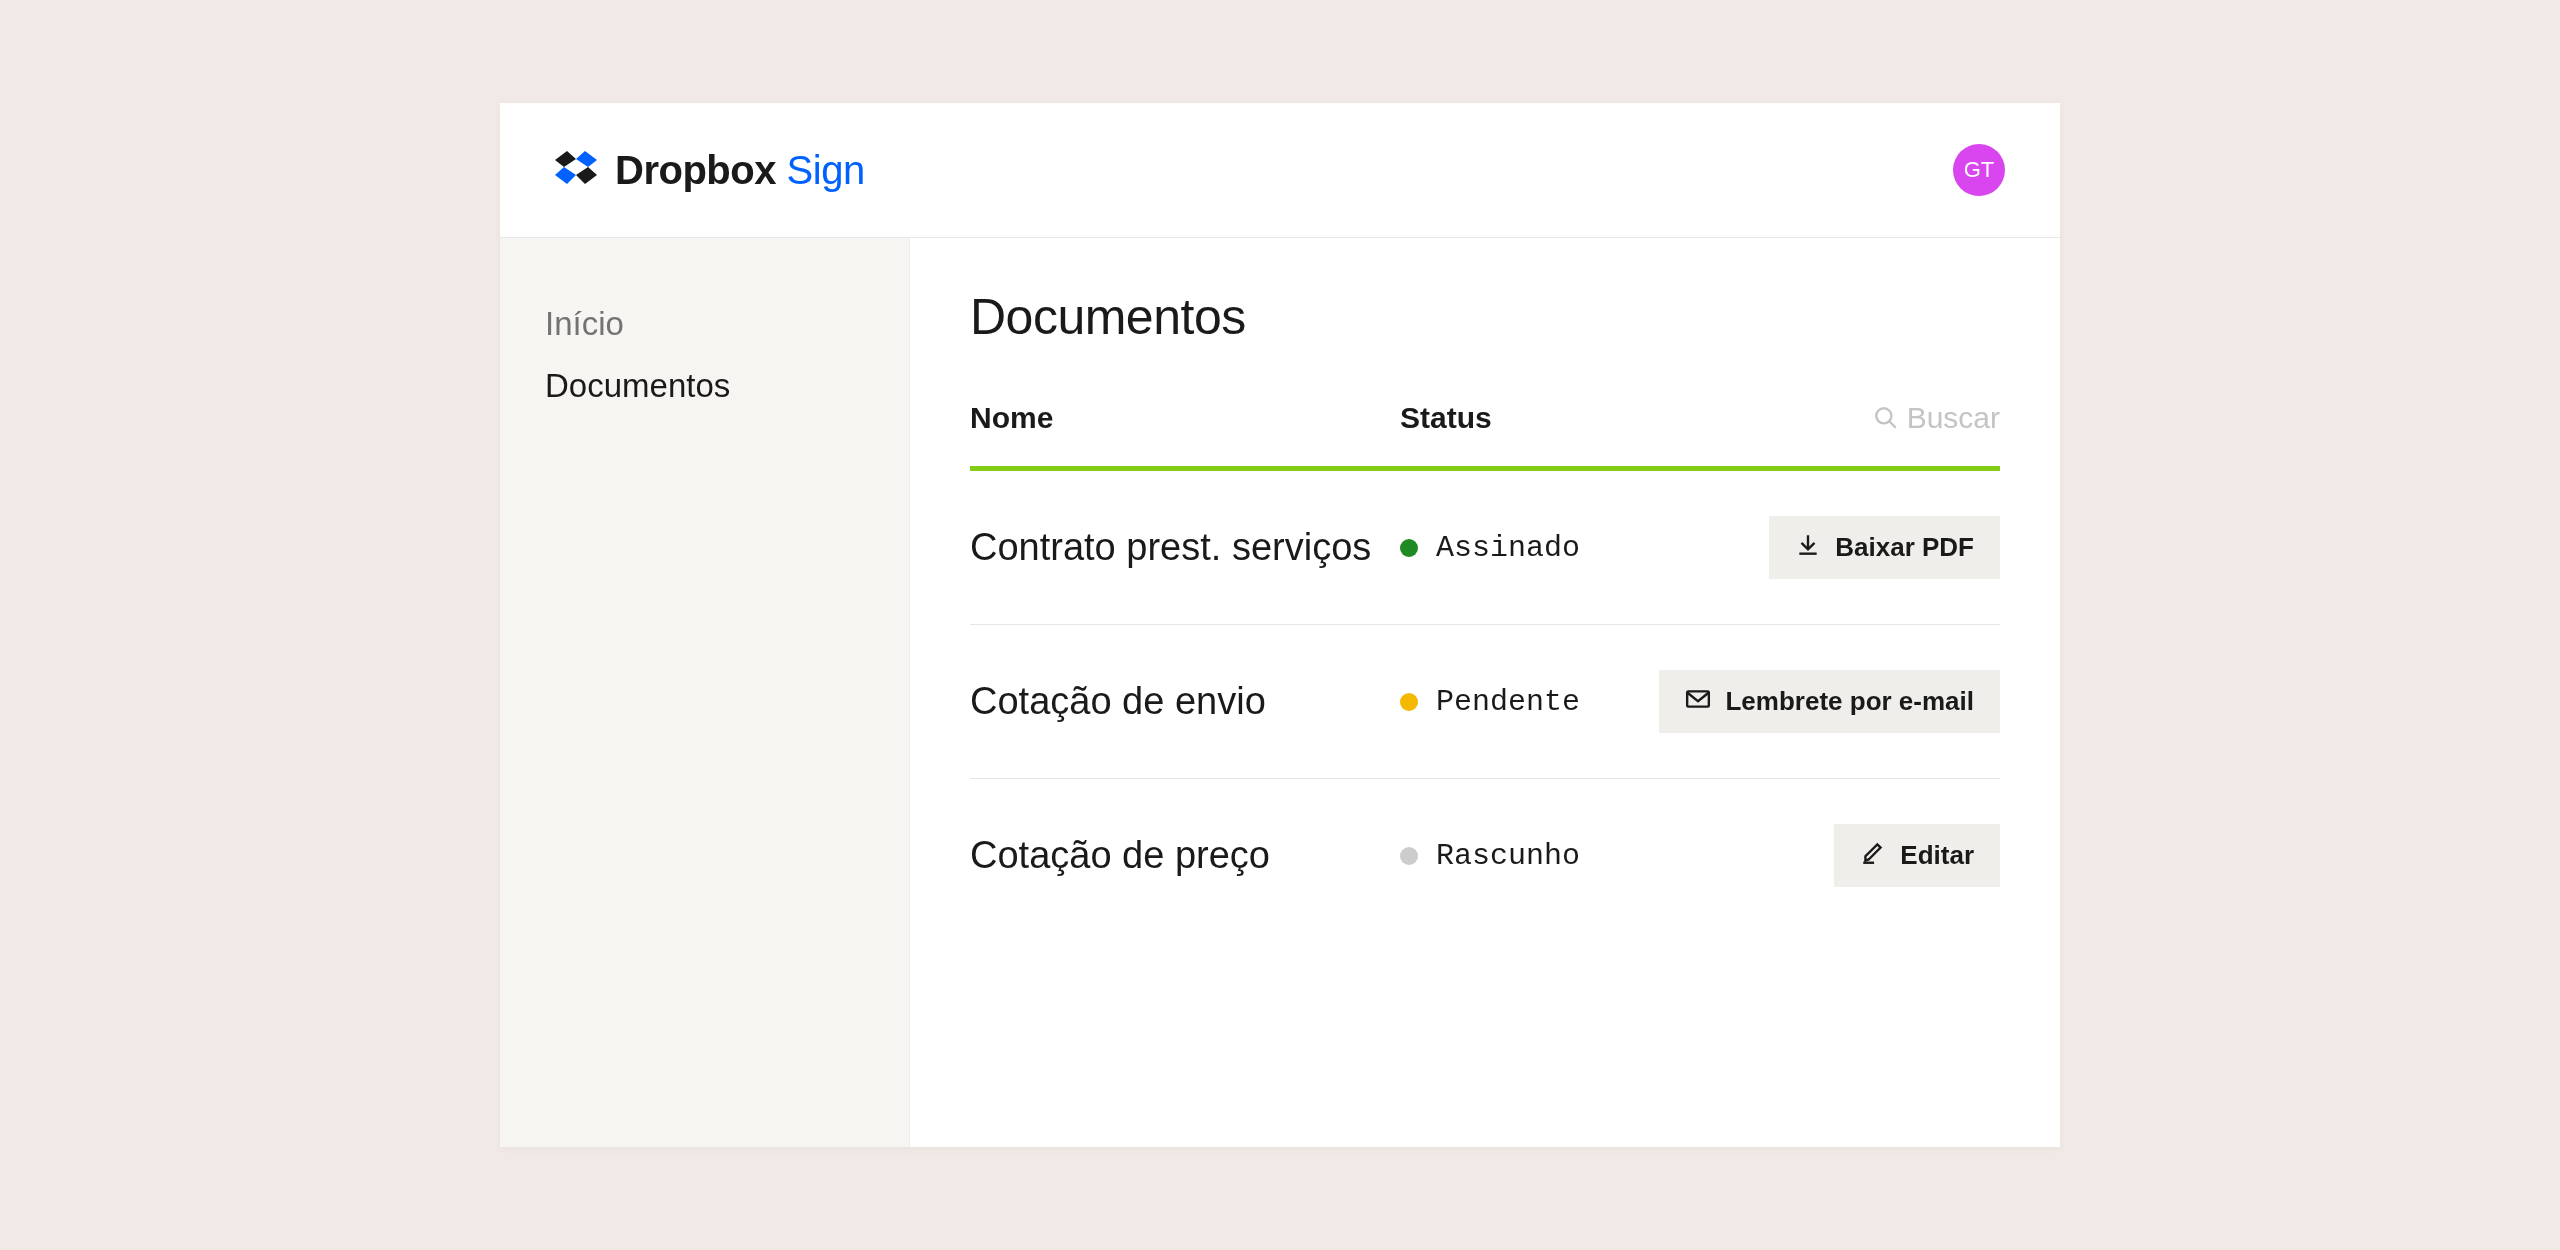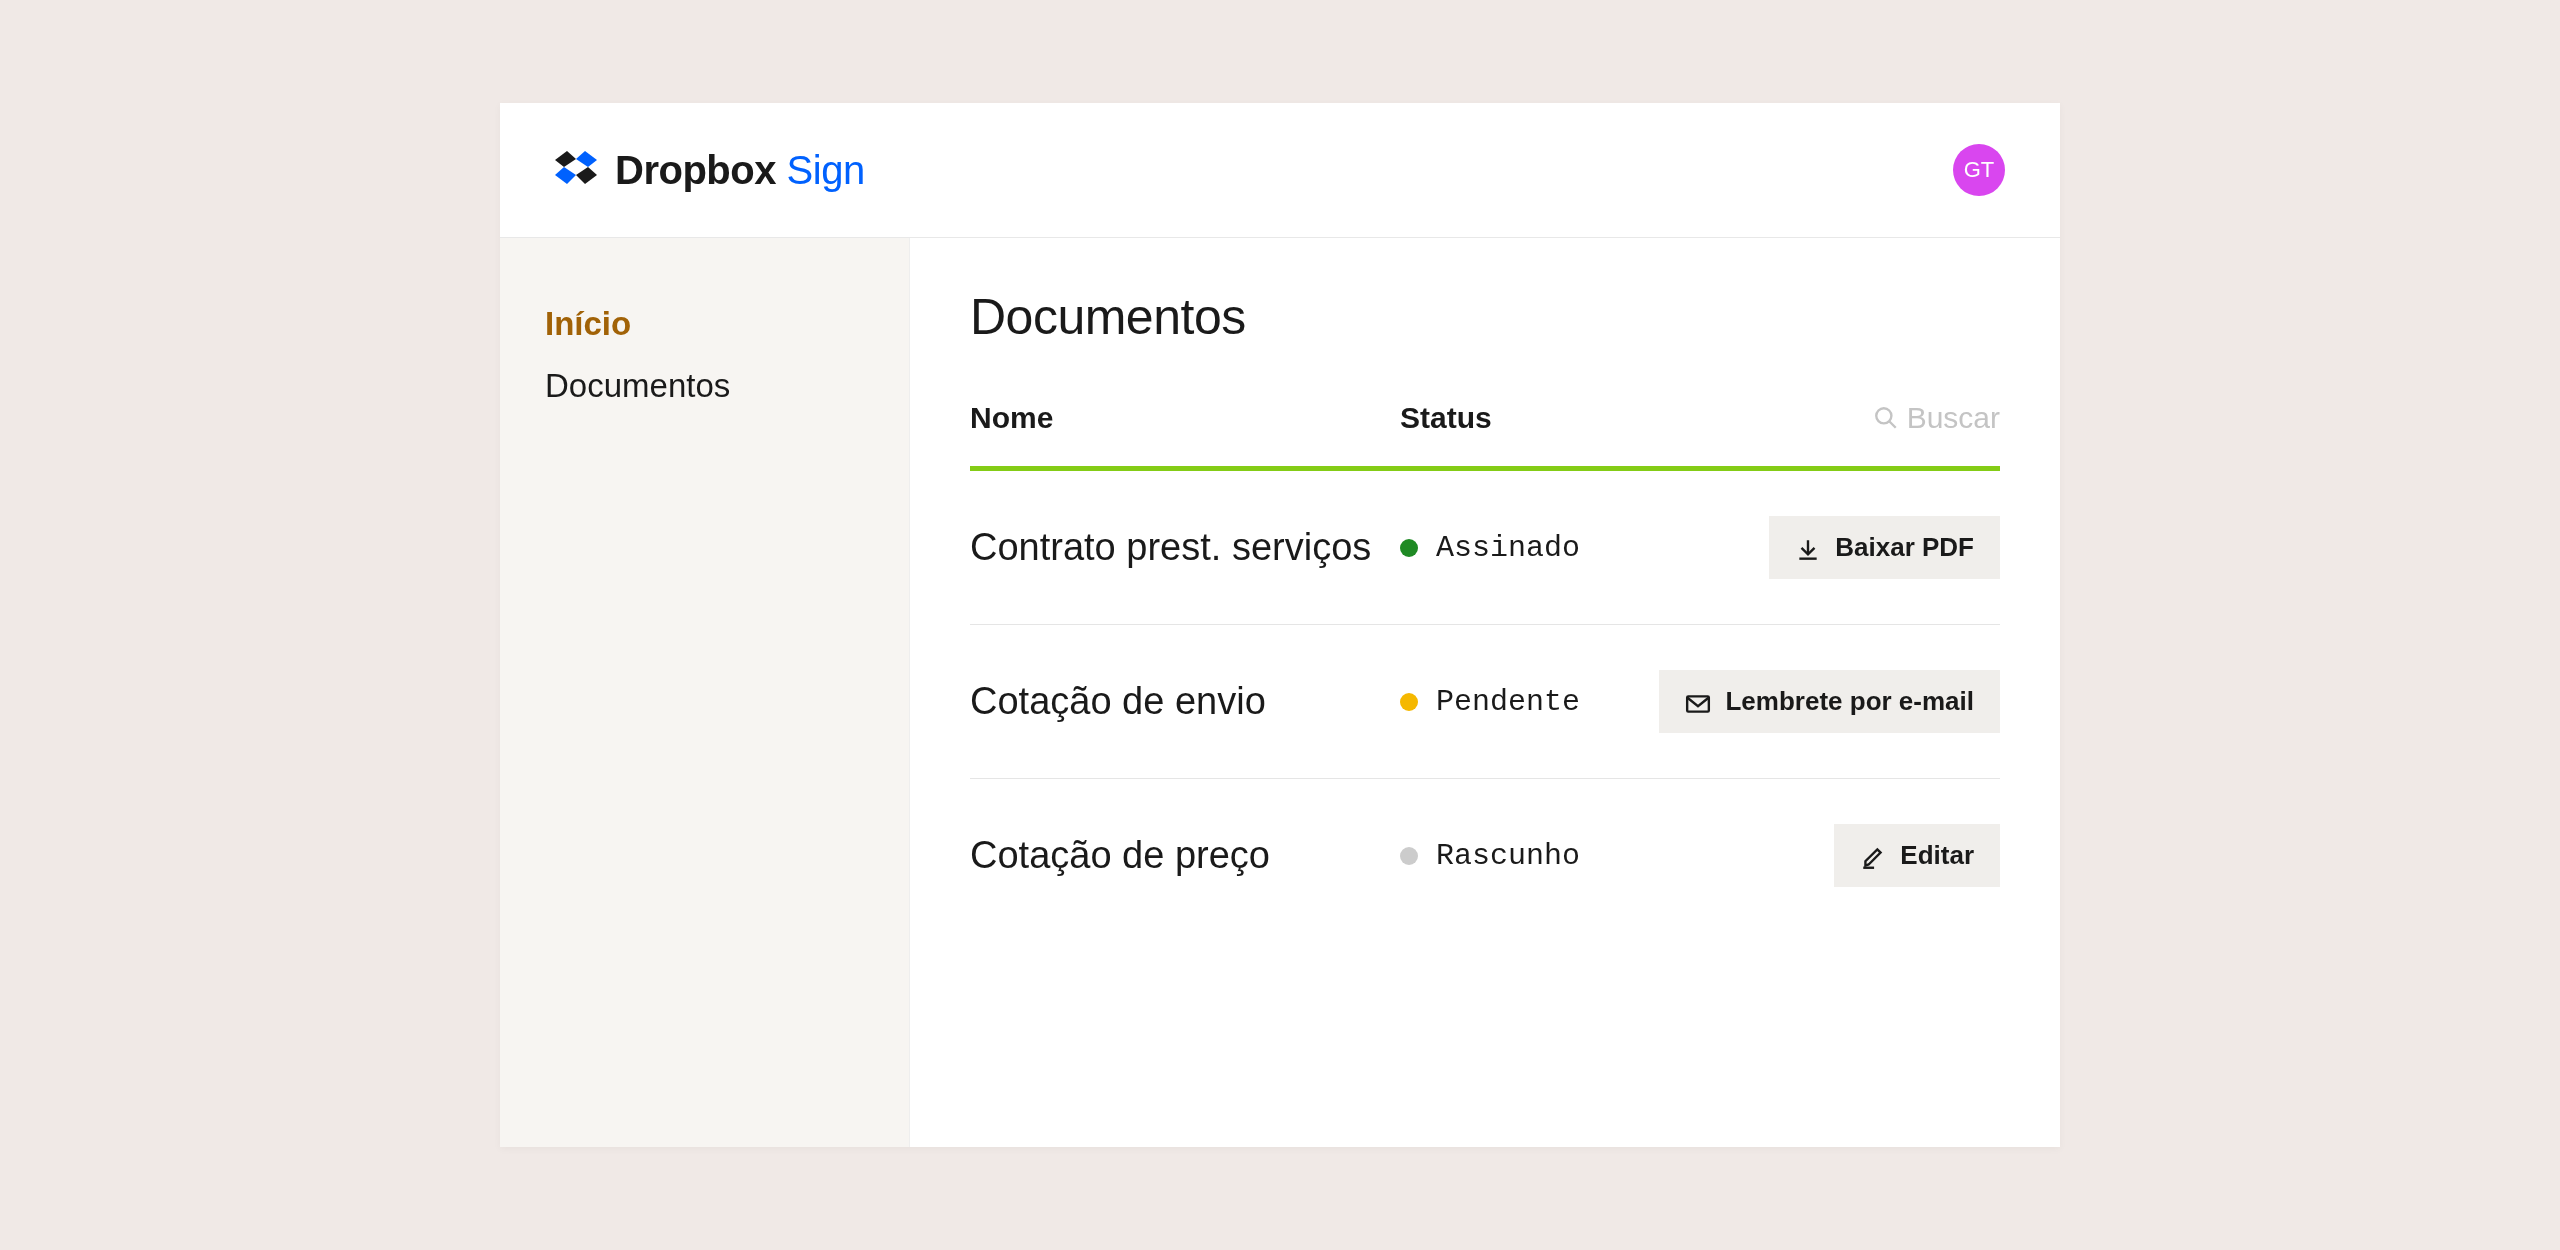--- a/index.html
+++ b/index.html
@@ -74,24 +74,24 @@
       flex: 1;
     }
     .sidebar {
       width: 410px;
       background: #f7f5f2;
       padding: 55px 45px;
       border-right: 1px solid #eeeeee;
     }
     .sidebar-item {
       font-size: 33px;
-      color: #a16207;
+      color: #737373;
       padding: 12px 0;
       cursor: pointer;
-      font-weight: 700;
+      font-weight: 400;
     }
     .sidebar-item.active {
       color: #1a1a1a;
       font-weight: 400;
     }
     .main {
       flex: 1;
       padding: 50px 60px;
     }
     .page-title {
@@ -159,21 +159,21 @@
     }
     .status-text {
       font-size: 30px;
       color: #1a1a1a;
     }
     .action-button {
       background: #f0eeeb;
       border: none;
       padding: 16px 26px;
       display: flex;
-      align-items: flex-end;
+      align-items: flex-start;
       gap: 14px;
       font-size: 26px;
       font-weight: 700;
       color: #1a1a1a;
       cursor: pointer;
       font-family: inherit;
     }
     .action-icon {
       width: 26px;
       height: 26px;

